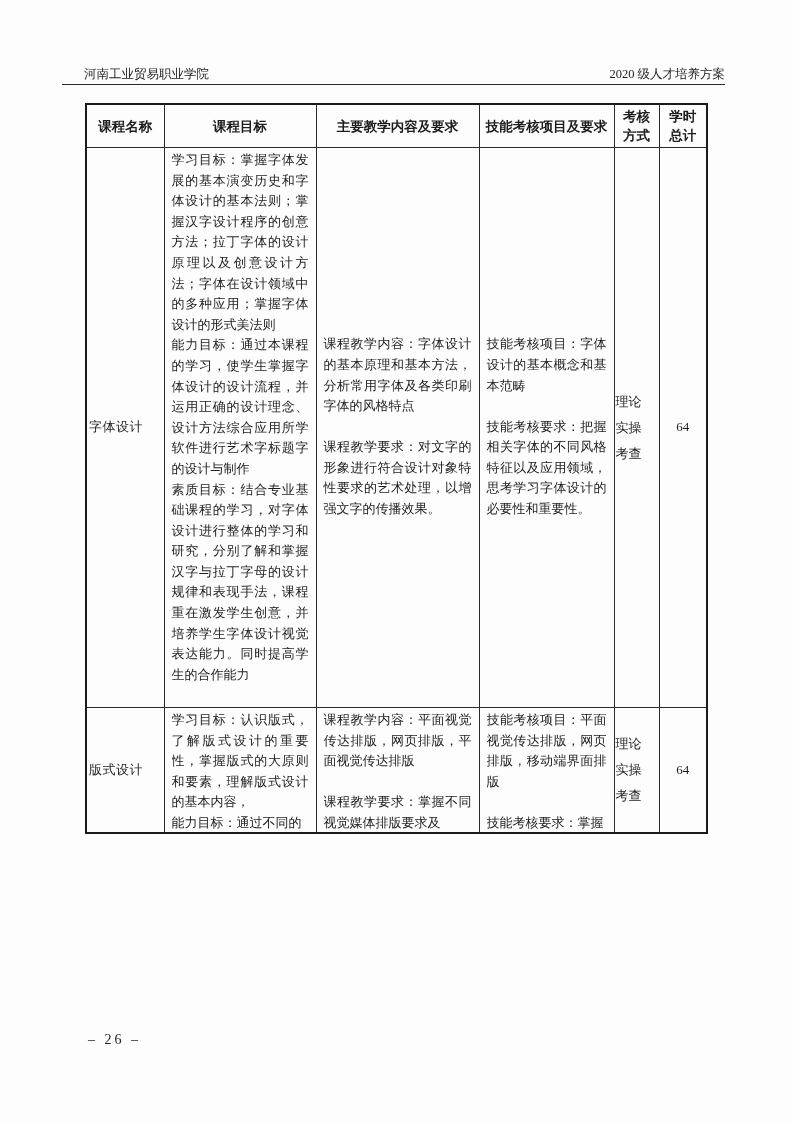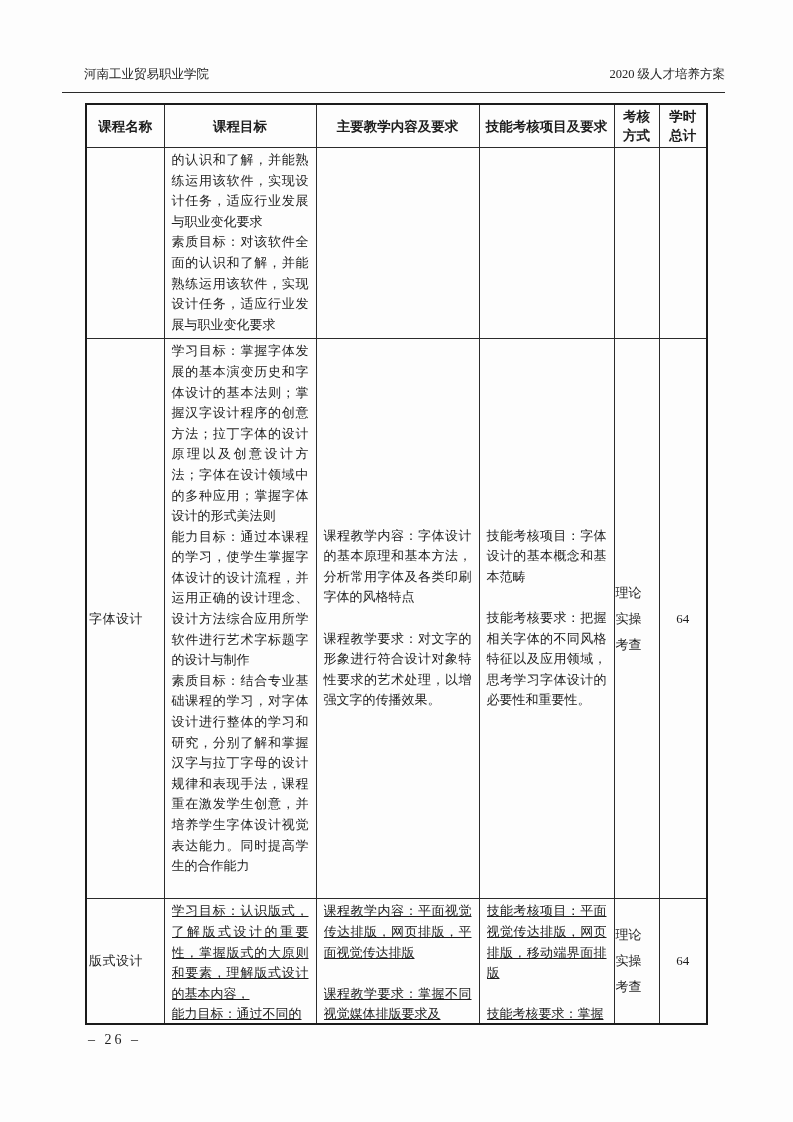--- a/index.html
+++ b/index.html
@@ -11,21 +11,21 @@
     position: relative;
   }
   .page { position: absolute; inset: 0; background: #fdfdfd; }
 
   
   .page-header {
     position: absolute;
     left: 62px; width: 663px; top: 66px;
     display: flex; justify-content: space-between; align-items: flex-end;
     font-size: 12.5px;
-    padding-bottom: 9px;
+    padding-bottom: 1px;
     border-bottom: 1.5px solid #2a2a2a;
   }
   .page-header .left { padding-left: 22px; }
 
   
   table.course-table {
     position: absolute;
     left: 85px; top: 103px;
     width: 621px;
     border-collapse: collapse;
@@ -68,21 +68,21 @@
     vertical-align: middle;
     line-height: 26px;
     padding: 2px 1px;
   }
   td.hours-cell {
     text-align: center;
     vertical-align: middle;
     padding: 2px 7px;
     font-family: "Liberation Serif", "DejaVu Serif", serif;
   }
-  .clip { max-height: 119px; overflow: hidden; text-decoration: underline; }
+  .clip { max-height: 119px; overflow: hidden; }
 
   
   .page-footer {
     position: absolute;
     left: 88px; top: 1032px;
     font-size: 14px;
     letter-spacing: 3px;
   }
 </style>
 </head>
@@ -110,29 +110,20 @@
         <th>课程目标</th>
         <th>主要教学内容及要求</th>
         <th>技能考核项目及要求</th>
         <th>考核
 方式</th>
         <th>学时
 总计</th>
       </tr>
     </thead>
     <tbody>
-      <tr class="row-continuation">
-        <td class="course-cell"></td>
-        <td>的认识和了解，并能熟练运用该软件，实现设计任务，适应行业发展与职业变化要求
-素质目标：对该软件全面的认识和了解，并能熟练运用该软件，实现设计任务，适应行业发展与职业变化要求</td>
-        <td></td>
-        <td></td>
-        <td class="method-cell"></td>
-        <td class="hours-cell"></td>
-      </tr>
       <tr class="row-font-design">
         <td class="course-cell">字体设计</td>
         <td>学习目标：掌握字体发展的基本演变历史和字体设计的基本法则；掌握汉字设计程序的创意方法；拉丁字体的设计原理以及创意设计方法；字体在设计领域中的多种应用；掌握字体设计的形式美法则
 能力目标：通过本课程的学习，使学生掌握字体设计的设计流程，并运用正确的设计理念、设计方法综合应用所学软件进行艺术字标题字的设计与制作
 素质目标：结合专业基础课程的学习，对字体设计进行整体的学习和研究，分别了解和掌握汉字与拉丁字母的设计规律和表现手法，课程重在激发学生创意，并培养学生字体设计视觉表达能力。同时提高学生的合作能力</td>
         <td class="v-middle">课程教学内容：字体设计的基本原理和基本方法，分析常用字体及各类印刷字体的风格特点
 
 课程教学要求：对文字的形象进行符合设计对象特性要求的艺术处理，以增强文字的传播效果。</td>
         <td class="v-middle">技能考核项目：字体设计的基本概念和基本范畴
 

